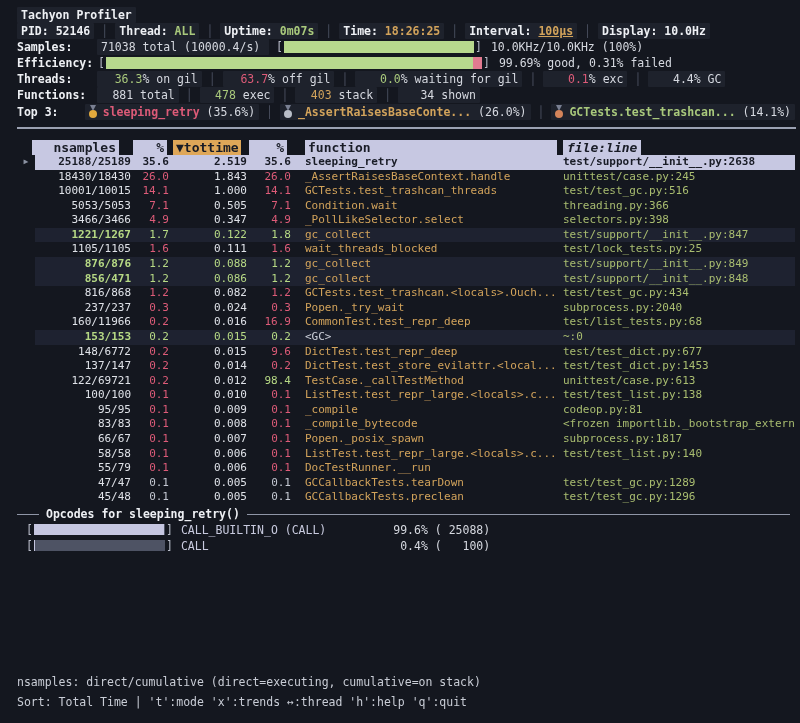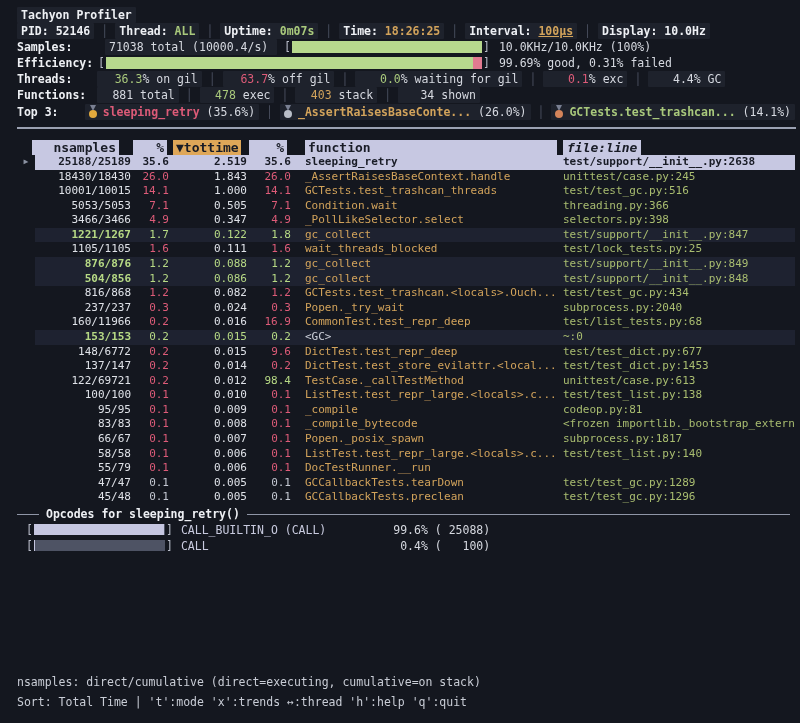--- a/index.html
+++ b/index.html
@@ -24,21 +24,21 @@
   .g{color:var(--green);} .r{color:var(--red);} .o{color:var(--orange);}
   .underl{text-decoration:underline;}
   .label{display:inline-block;width:80px;font-weight:bold;color:var(--fgb);}
   .bracket{color:#b8bcc8;margin:0 1px;}
   .bar{display:inline-block;height:12px;background:var(--track);position:relative;overflow:hidden;vertical-align:middle;}
   .bar .fill{position:absolute;left:0;top:0;bottom:0;background:var(--bargreen);}
   .bar .fail{position:absolute;right:0;top:0;bottom:0;background:var(--barpink);}
   .samples-bar{width:190px;}
   .eff-bar{width:376px;}
   .rate{margin-left:8px;}
-  .num-chip{width:172px;margin-right:6px;margin-left:8px;}
+  .num-chip{width:172px;margin-right:6px;}
   .stat .v{display:inline-block;text-align:right;white-space:pre;}
   .medal{display:inline-block;width:9px;height:13px;position:relative;margin-right:5px;vertical-align:-2px;}
   .medal .ribbon{position:absolute;top:0;left:1px;width:0;height:0;border-left:3.5px solid transparent;border-right:3.5px solid transparent;border-top:6px solid var(--ribbon);}
   .medal .disc{position:absolute;bottom:0;left:0;width:8px;height:8px;border-radius:50%;}
   .top-name{font-weight:bold;}
   .hrule{border-top:2px solid var(--rule);margin-top:7px;width:779px;}
   .thead,.trow{display:grid;grid-template-columns:18px 96px 38px 78px 44px 14px 258px auto;white-space:pre;}
   .thead{margin-top:11px;height:15px;font-size:13px;line-height:15px;}
   .hc{background:var(--lav);color:var(--dark);font-weight:bold;padding:0 3px;}
   .hc-ns{grid-column:1/3;text-align:right;margin-left:15px;margin-right:12px;}
@@ -145,21 +145,21 @@
 
   <div class="tbody" id="table-body">
       <div class="trow selected"><span class="c0">▶</span><span class="c-ns">25188/25189</span><span class="c-p1 cr">35.6</span><span class="c-tt">2.519</span><span class="c-p2 cr">35.6</span><span class="c-fn">sleeping_retry</span><span class="c-file">test/support/__init__.py:2638</span></div>
       <div class="trow"><span class="c0"></span><span class="c-ns">18430/18430</span><span class="c-p1 cr">26.0</span><span class="c-tt">1.843</span><span class="c-p2 cr">26.0</span><span class="c-fn">_AssertRaisesBaseContext.handle</span><span class="c-file">unittest/case.py:245</span></div>
       <div class="trow"><span class="c0"></span><span class="c-ns">10001/10015</span><span class="c-p1 cr">14.1</span><span class="c-tt">1.000</span><span class="c-p2 cr">14.1</span><span class="c-fn">GCTests.test_trashcan_threads</span><span class="c-file">test/test_gc.py:516</span></div>
       <div class="trow"><span class="c0"></span><span class="c-ns">5053/5053</span><span class="c-p1 cr">7.1</span><span class="c-tt">0.505</span><span class="c-p2 cr">7.1</span><span class="c-fn">Condition.wait</span><span class="c-file">threading.py:366</span></div>
       <div class="trow"><span class="c0"></span><span class="c-ns">3466/3466</span><span class="c-p1 cr">4.9</span><span class="c-tt">0.347</span><span class="c-p2 cr">4.9</span><span class="c-fn">_PollLikeSelector.select</span><span class="c-file">selectors.py:398</span></div>
       <div class="trow changed"><span class="c0"></span><span class="c-ns cg">1221/1267</span><span class="c-p1 cg">1.7</span><span class="c-tt cg">0.122</span><span class="c-p2 cg">1.8</span><span class="c-fn">gc_collect</span><span class="c-file">test/support/__init__.py:847</span></div>
       <div class="trow"><span class="c0"></span><span class="c-ns">1105/1105</span><span class="c-p1 cr">1.6</span><span class="c-tt">0.111</span><span class="c-p2 cr">1.6</span><span class="c-fn">wait_threads_blocked</span><span class="c-file">test/lock_tests.py:25</span></div>
       <div class="trow changed"><span class="c0"></span><span class="c-ns cg">876/876</span><span class="c-p1 cg">1.2</span><span class="c-tt cg">0.088</span><span class="c-p2 cg">1.2</span><span class="c-fn">gc_collect</span><span class="c-file">test/support/__init__.py:849</span></div>
-      <div class="trow changed"><span class="c0"></span><span class="c-ns cg">504/856</span><span class="c-p1 cg">1.2</span><span class="c-tt cg">0.086</span><span class="c-p2 cg">1.2</span><span class="c-fn">gc_collect</span><span class="c-file">test/support/__init__.py:848</span></div>
+      <div class="trow changed"><span class="c0"></span><span class="c-ns cg">856/471</span><span class="c-p1 cg">1.2</span><span class="c-tt cg">0.086</span><span class="c-p2 cg">1.2</span><span class="c-fn">gc_collect</span><span class="c-file">test/support/__init__.py:848</span></div>
       <div class="trow"><span class="c0"></span><span class="c-ns">816/868</span><span class="c-p1 cr">1.2</span><span class="c-tt">0.082</span><span class="c-p2 cr">1.2</span><span class="c-fn">GCTests.test_trashcan.&lt;locals&gt;.Ouch...</span><span class="c-file">test/test_gc.py:434</span></div>
       <div class="trow"><span class="c0"></span><span class="c-ns">237/237</span><span class="c-p1 cr">0.3</span><span class="c-tt">0.024</span><span class="c-p2 cr">0.3</span><span class="c-fn">Popen._try_wait</span><span class="c-file">subprocess.py:2040</span></div>
       <div class="trow"><span class="c0"></span><span class="c-ns">160/11966</span><span class="c-p1 cr">0.2</span><span class="c-tt">0.016</span><span class="c-p2 cr">16.9</span><span class="c-fn">CommonTest.test_repr_deep</span><span class="c-file">test/list_tests.py:68</span></div>
       <div class="trow changed"><span class="c0"></span><span class="c-ns cg">153/153</span><span class="c-p1 cg">0.2</span><span class="c-tt cg">0.015</span><span class="c-p2 cg">0.2</span><span class="c-fn plain">&lt;GC&gt;</span><span class="c-file">~:0</span></div>
       <div class="trow"><span class="c0"></span><span class="c-ns">148/6772</span><span class="c-p1 cr">0.2</span><span class="c-tt">0.015</span><span class="c-p2 cr">9.6</span><span class="c-fn">DictTest.test_repr_deep</span><span class="c-file">test/test_dict.py:677</span></div>
       <div class="trow"><span class="c0"></span><span class="c-ns">137/147</span><span class="c-p1 cr">0.2</span><span class="c-tt">0.014</span><span class="c-p2 cr">0.2</span><span class="c-fn">DictTest.test_store_evilattr.&lt;local...</span><span class="c-file">test/test_dict.py:1453</span></div>
       <div class="trow"><span class="c0"></span><span class="c-ns">122/69721</span><span class="c-p1 cr">0.2</span><span class="c-tt">0.012</span><span class="c-p2 cg">98.4</span><span class="c-fn">TestCase._callTestMethod</span><span class="c-file">unittest/case.py:613</span></div>
       <div class="trow"><span class="c0"></span><span class="c-ns">100/100</span><span class="c-p1 cr">0.1</span><span class="c-tt">0.010</span><span class="c-p2 cr">0.1</span><span class="c-fn">ListTest.test_repr_large.&lt;locals&gt;.c...</span><span class="c-file">test/test_list.py:138</span></div>
       <div class="trow"><span class="c0"></span><span class="c-ns">95/95</span><span class="c-p1 cr">0.1</span><span class="c-tt">0.009</span><span class="c-p2 cr">0.1</span><span class="c-fn">_compile</span><span class="c-file">codeop.py:81</span></div>
       <div class="trow"><span class="c0"></span><span class="c-ns">83/83</span><span class="c-p1 cr">0.1</span><span class="c-tt">0.008</span><span class="c-p2 cr">0.1</span><span class="c-fn">_compile_bytecode</span><span class="c-file">&lt;frozen importlib._bootstrap_externa</span></div>

